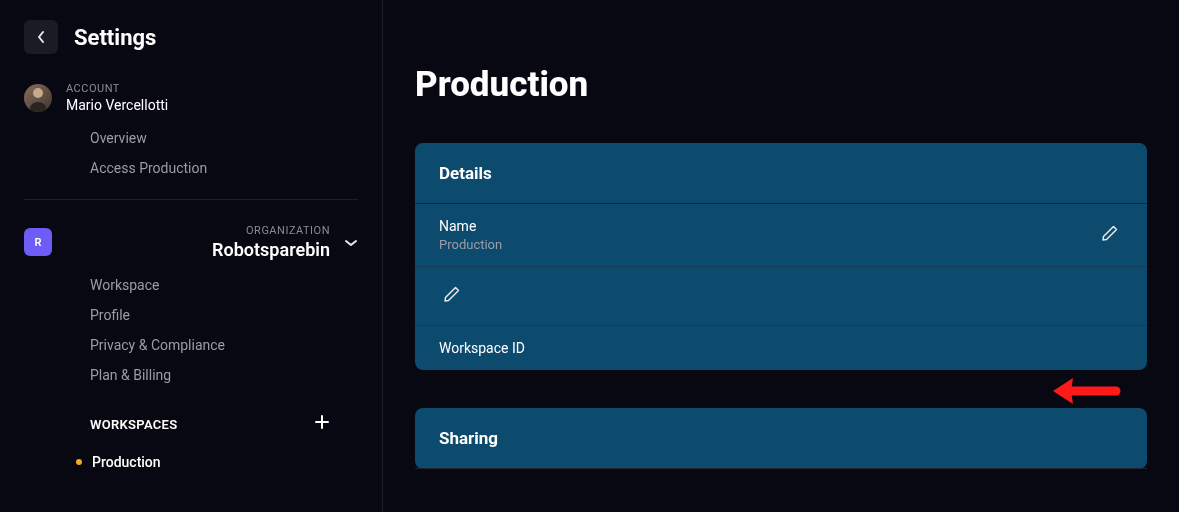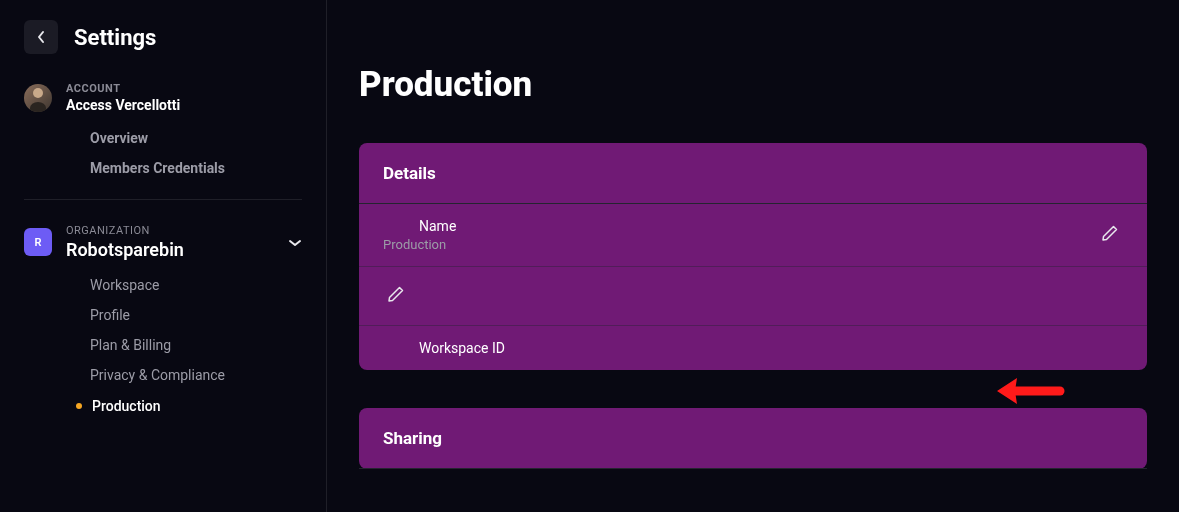--- a/index.html
+++ b/index.html
@@ -10,21 +10,21 @@
     body {
       background: #080812;
       color: #e8e8ed;
       font-family: -apple-system, BlinkMacSystemFont, "Segoe UI", Roboto, sans-serif;
       width: 1179px;
       height: 512px;
       overflow: hidden;
       display: flex;
     }
     .sidebar {
-      width: 327px;
+      width: 383px;
       padding: 20px 0;
       border-right: 1px solid #1f1f28;
       height: 100%;
       overflow-y: auto;
     }
     .sidebar-header {
       display: flex;
       align-items: center;
       gap: 16px;
       padding: 0 24px 14px 24px;
@@ -39,21 +39,20 @@
       justify-content: center;
       cursor: pointer;
     }
     .settings-title {
       font-size: 22px;
       font-weight: 700;
       color: #ffffff;
     }
     .account-section {
       padding: 14px 24px 0 24px;
-      font-weight: bold;
     }
     .account-row {
       display: flex;
       align-items: center;
       gap: 14px;
     }
     .avatar {
       width: 28px;
       height: 28px;
       border-radius: 50%;
@@ -125,20 +124,21 @@
       display: flex;
       align-items: center;
       justify-content: center;
       font-size: 11px;
       font-weight: 600;
       color: #ffffff;
       flex-shrink: 0;
     }
     .org-name-wrap {
       flex: 1;
+      text-align: right;
     }
     .org-name {
       font-size: 18px;
       color: #ffffff;
       font-weight: 600;
       margin-top: 2px;
     }
     .chevron {
       color: #e8e8ed;
     }
@@ -186,21 +186,21 @@
       font-size: 35px;
       font-weight: 800;
       color: #ffffff;
     }
     .page-subtitle {
       font-size: 14px;
       color: #9c9ca7;
       margin-top: 16px;
     }
     .card {
-      background: #701a75;
+      background: #0c4a6e;
       border-radius: 8px;
       margin-top: 38px;
     }
     .card-header {
       padding: 20px 24px;
       font-size: 17px;
       font-weight: 700;
       color: #ffffff;
       border-bottom: 1px solid #24242f;
     }
@@ -209,21 +209,20 @@
       align-items: center;
       justify-content: space-between;
       padding: 14px 24px;
     }
     .detail-row + .detail-row {
       border-top: 1px solid rgba(36,36,47,0.4);
     }
     .detail-label {
       font-size: 14px;
       color: #ffffff;
-      margin-left: 36px;
     }
     .detail-value {
       font-size: 13px;
       color: #9c9ca7;
       margin-top: 3px;
     }
     .edit-btn {
       color: #e8e8ed;
       cursor: pointer;
       padding: 4px;
@@ -251,26 +250,26 @@
       </svg>
     </div>
     <div class="settings-title">Settings</div>
   </div>
 
   <div class="account-section">
     <div class="account-row">
       <div class="avatar"></div>
       <div>
         <div class="section-label">ACCOUNT</div>
-        <div class="account-name">Access Vercellotti</div>
+        <div class="account-name">Mario Vercellotti</div>
       </div>
     </div>
     <div class="nav-list">
       <div class="nav-item">Overview</div>
-      <div class="nav-item">Members Credentials</div>
+      <div class="nav-item">Access Production</div>
     </div>
   </div>
 
   <div class="divider"></div>
 
   <div class="org-section">
     <div class="org-row">
       <div class="org-icon">R</div>
       <div class="org-name-wrap">
         <div class="section-label">ORGANIZATION</div>
@@ -278,24 +277,32 @@
       </div>
       <div class="chevron">
         <svg width="14" height="10" viewBox="0 0 14 10" fill="none">
           <path d="M2 3L7 7L12 3" stroke="#e8e8ed" stroke-width="2" stroke-linecap="round" stroke-linejoin="round"></path>
         </svg>
       </div>
     </div>
     <div class="nav-list">
       <div class="nav-item">Workspace</div>
       <div class="nav-item">Profile</div>
+      <div class="nav-item">Privacy &amp; Compliance</div>
       <div class="nav-item">Plan &amp; Billing</div>
-      <div class="nav-item">Privacy &amp; Compliance</div>
-    </div>
-
+    </div>
+
+    <div class="workspaces-header">
+      <div class="workspaces-label">WORKSPACES</div>
+      <div class="plus-btn">
+        <svg width="16" height="16" viewBox="0 0 16 16" fill="none">
+          <path d="M8 2V14M2 8H14" stroke="#ffffff" stroke-width="2" stroke-linecap="round"></path>
+        </svg>
+      </div>
+    </div>
     <div class="workspace-item">
       <div class="workspace-dot"></div>
       <div class="workspace-name">Production</div>
     </div>
   </div>
 </div>
 
 <div class="main-wrap">
   <div class="main">
     <div class="page-title">Production</div>

